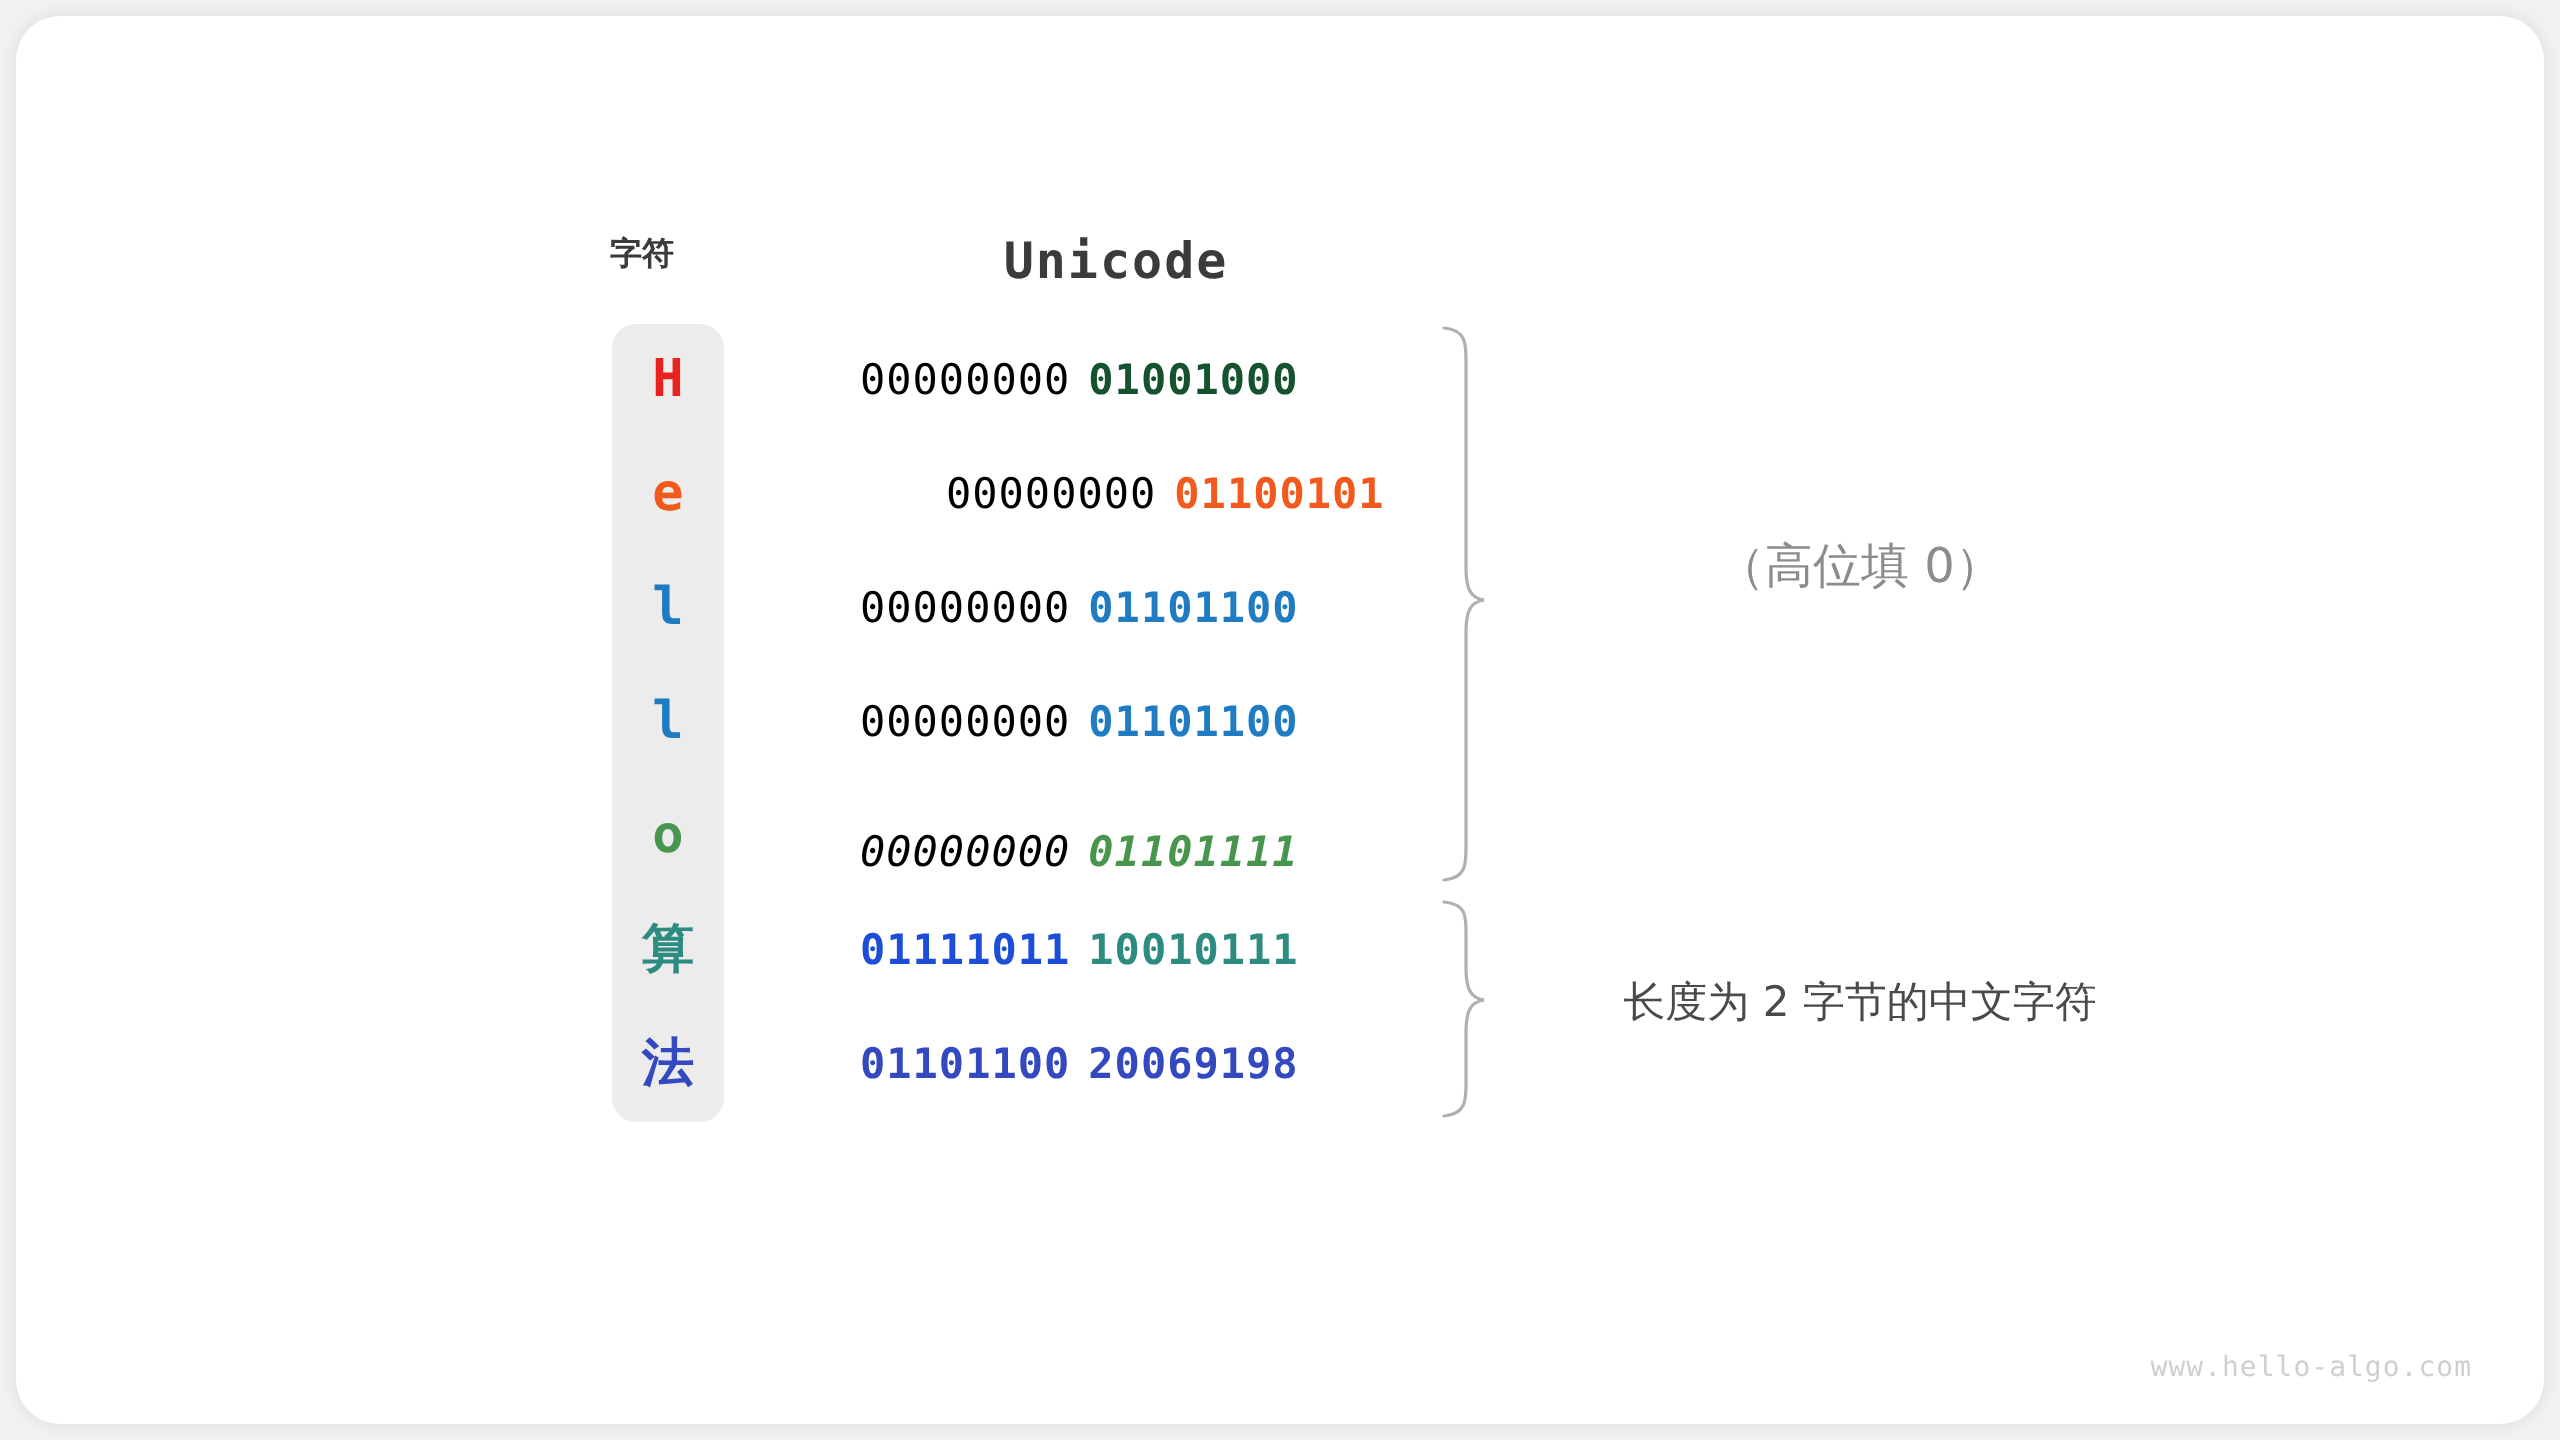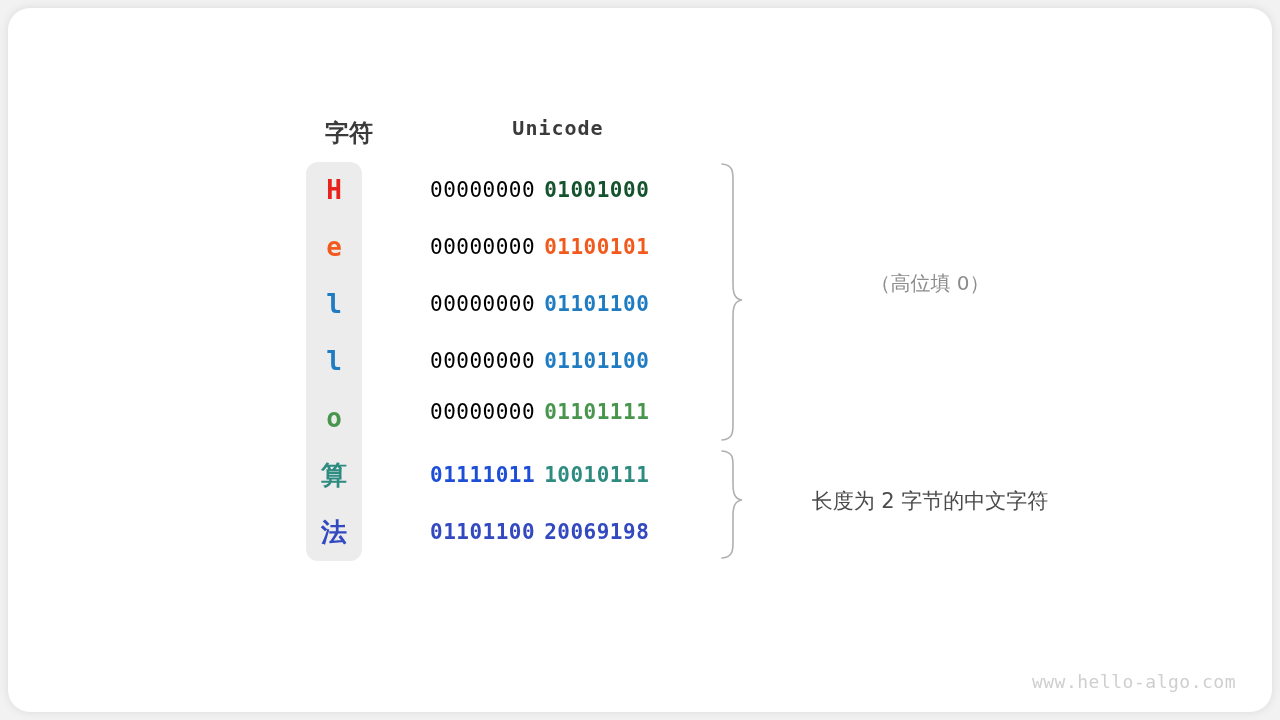--- a/index.html
+++ b/index.html
@@ -32,30 +32,30 @@
     border-radius: 22px;
     box-shadow: 0 0 10px rgba(0,0,0,0.10);
   }
 
   
   .col-header {
     position: absolute;
     font-family: "DejaVu Sans Mono", "Liberation Mono", monospace;
     font-weight: bold;
     color: #3b3b3b;
-    font-size: 20px;
+    font-size: 25px;
     white-space: nowrap;
   }
   #header-char {
     left: 305px;
     top: 117px;
     width: 68px;
-    text-align: right;
+    text-align: left;
     font-family: "Liberation Sans", "DejaVu Sans", sans-serif;
-    font-size: 24px;
+    font-size: 16px;
   }
   #header-unicode {
     left: 432px;
     top: 116px;
     width: 252px;
     text-align: center;
     letter-spacing: 1px;
   }
 
   
@@ -132,37 +132,37 @@
   }
   #annot-1 {
     left: 760px;
     top: 265px;
     width: 340px;
     font-size: 21px;
     line-height: 37px;
   }
   #annot-1 .sub {
     color: #8c8c8c;
-    font-size: 20px;
+    font-size: 24px;
   }
   #annot-2 {
     left: 760px;
     top: 486px;
     width: 340px;
     font-size: 21px;
     line-height: 30px;
   }
 
   
   #watermark {
     position: absolute;
     right: 44px;
     bottom: 28px;
     font-family: "DejaVu Sans Mono", "Liberation Mono", monospace;
-    font-size: 18px;
+    font-size: 14px;
     color: #cfcfcf;
     letter-spacing: 0.5px;
   }
 </style>
 </head>
 <body>
 
 <div id="canvas">
   <div id="card"></div>
 
@@ -174,24 +174,24 @@
       <div class="char-cell mono" style="top: 57px; color: rgb(241, 90, 28);">e</div>
       <div class="char-cell mono" style="top: 114px; color: rgb(31, 124, 194);">l</div>
       <div class="char-cell mono" style="top: 171px; color: rgb(31, 124, 194);">l</div>
       <div class="char-cell mono" style="top: 228px; color: rgb(72, 150, 78);">o</div>
       <div class="char-cell cjk" style="top: 285px; color: rgb(46, 139, 128);">算</div>
       <div class="char-cell cjk" style="top: 342px; color: rgb(51, 73, 192);">法</div>
     </div>
 
   <div id="rows-host">
       <div class="bin-row" style="top: 162px;"><span class="bin-hi">00000000</span><span class="bin-gap"></span><span class="bin-lo" style="color: #14532d;">01001000</span></div>
-      <div class="bin-row" style="top: 219px;"><span class="bin-hi">00000000</span><span class="bin-gap"></span><span class="bin-lo" style="color: rgb(241, 90, 28);">01100101</span></div>
+      <div class="bin-row" style="top: 219px; margin-left: 43px;"><span class="bin-hi">00000000</span><span class="bin-gap"></span><span class="bin-lo" style="color: rgb(241, 90, 28);">01100101</span></div>
       <div class="bin-row" style="top: 276px;"><span class="bin-hi">00000000</span><span class="bin-gap"></span><span class="bin-lo" style="color: rgb(31, 124, 194);">01101100</span></div>
       <div class="bin-row" style="top: 333px;"><span class="bin-hi">00000000</span><span class="bin-gap"></span><span class="bin-lo" style="color: rgb(31, 124, 194);">01101100</span></div>
-      <div class="bin-row" style="top: 384px;"><span class="bin-hi">00000000</span><span class="bin-gap"></span><span class="bin-lo" style="color: rgb(72, 150, 78);">01101111</span></div>
+      <div class="bin-row" style="top: 398px; font-style: italic;"><span class="bin-hi">00000000</span><span class="bin-gap"></span><span class="bin-lo" style="color: rgb(72, 150, 78);">01101111</span></div>
       <div class="bin-row" style="top: 447px;"><span class="bin-hi bold" style="color: #1d4ed8;">01111011</span><span class="bin-gap"></span><span class="bin-lo" style="color: rgb(46, 139, 128);">10010111</span></div>
       <div class="bin-row" style="top: 504px;"><span class="bin-hi bold" style="color: rgb(51, 73, 192);">01101100</span><span class="bin-gap"></span><span class="bin-lo" style="color: rgb(51, 73, 192);">20069198</span></div>
     </div>
 
   <svg id="brace-svg" viewBox="0 0 70 425" xmlns="http://www.w3.org/2000/svg">
 
     <path fill="none" stroke="#b0b0b0" stroke-width="1.6" stroke-linecap="round" d="M 22 14
              C 33 15, 33 22, 33 30
              L 33 134
              C 33 144, 35 149, 42 150

